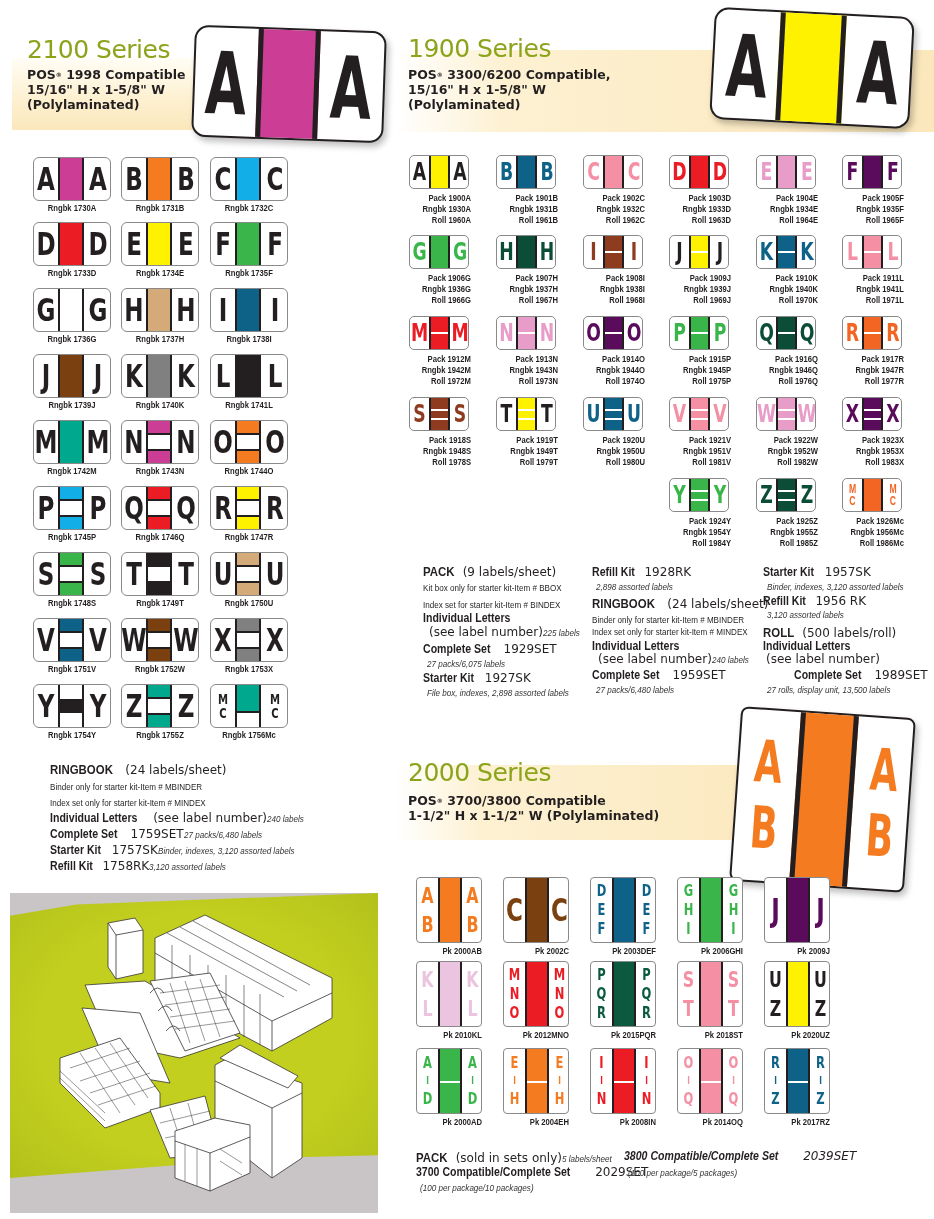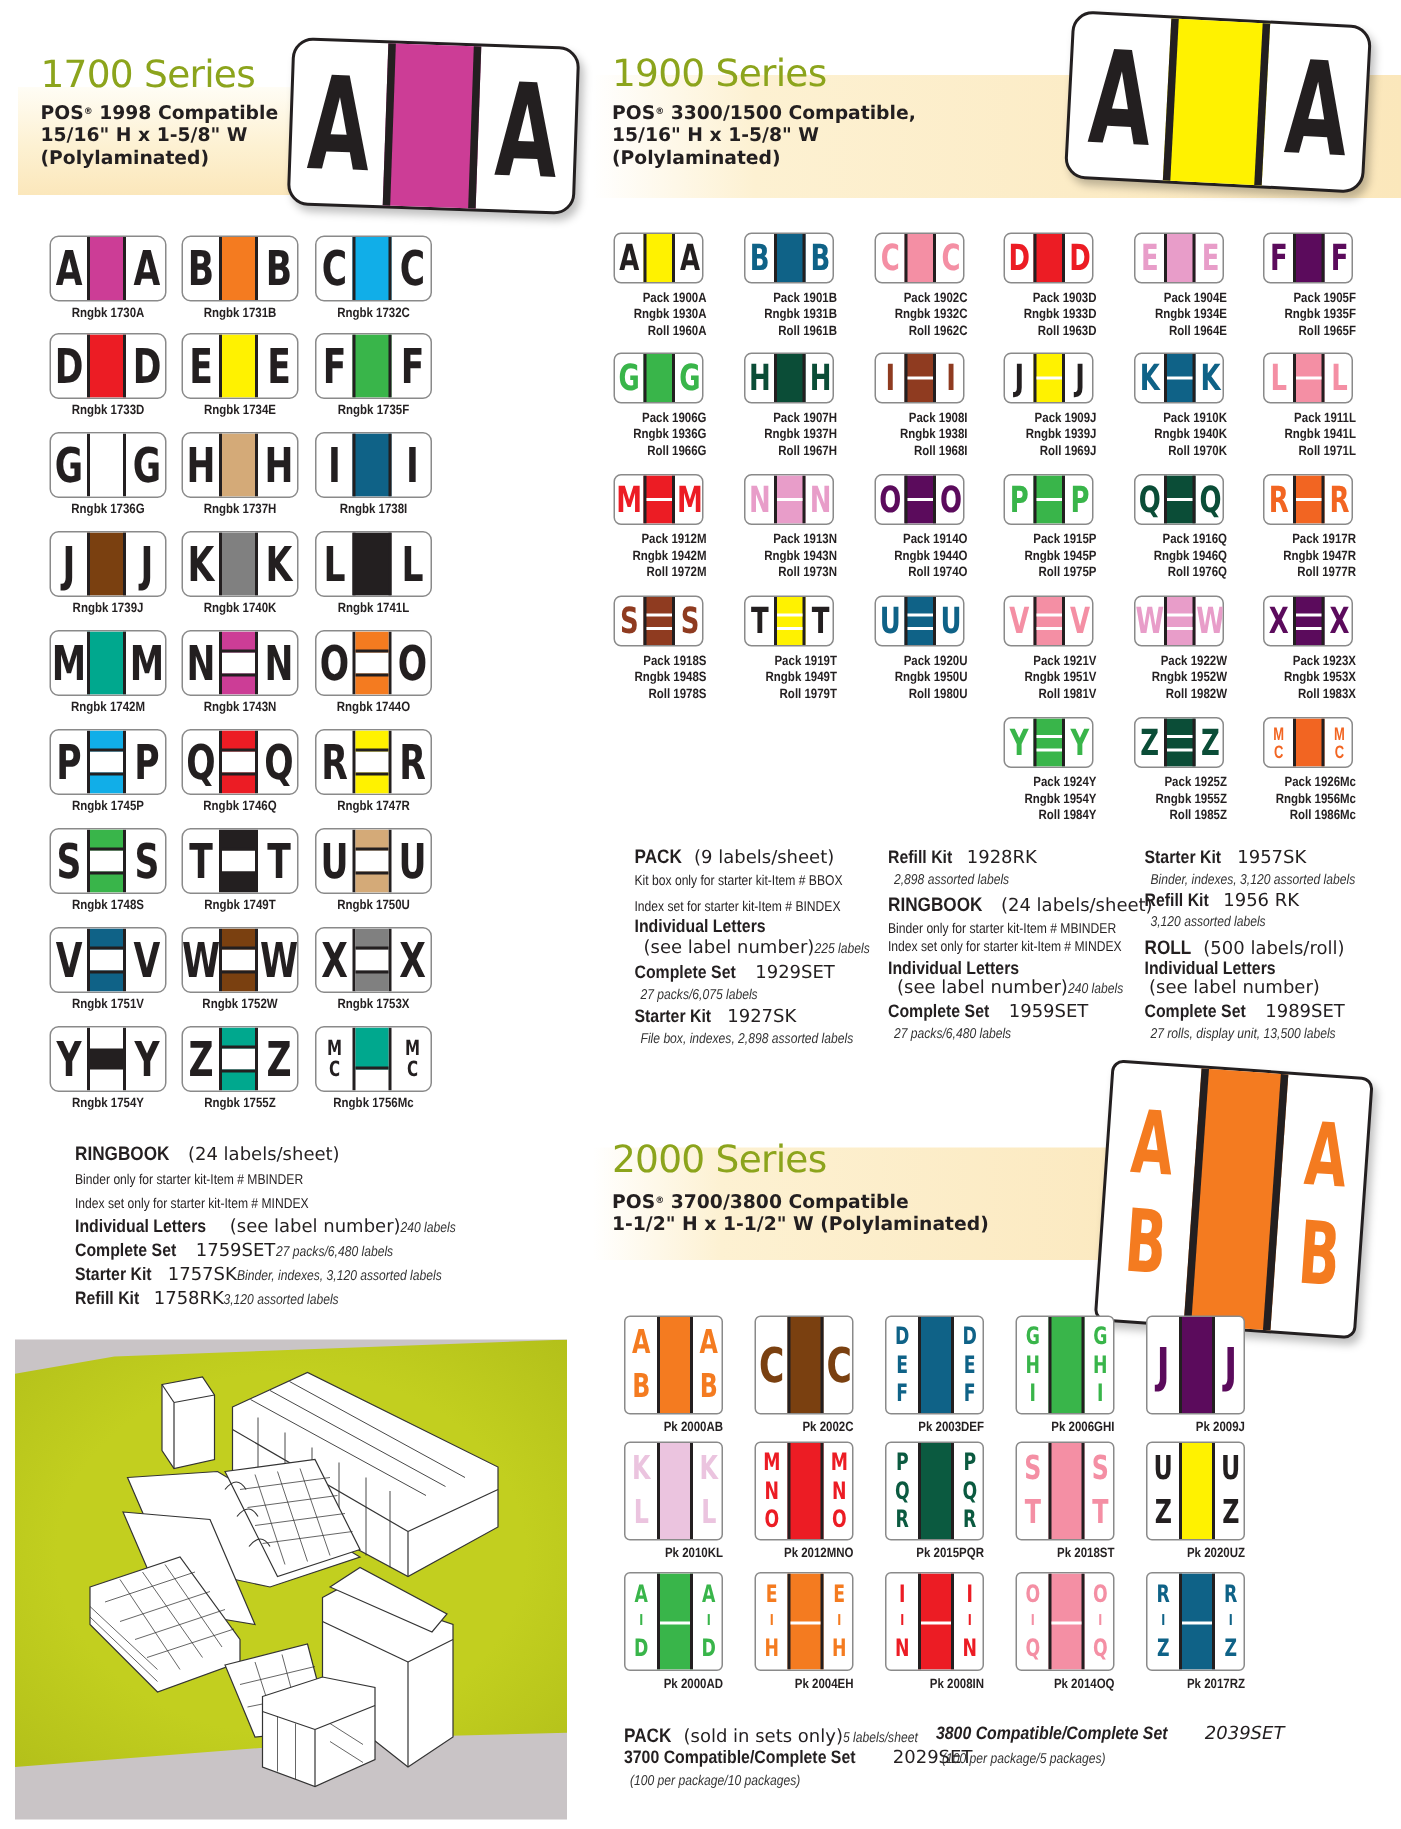--- a/index.html
+++ b/index.html
@@ -31,21 +31,21 @@
   .info .ital { font-style: italic; font-size: 9.5px; transform: scaleX(0.85); transform-origin: left; display: inline-block; color: #333; }
 
   .illus { position: absolute; left: 10px; top: 893px; width: 368px; height: 320px; background: #c9c4c6; }
   .illus .green { position: absolute; left: 0; top: 0; width: 368px; height: 285px; background: radial-gradient(ellipse at center, #c2cf1f 60%, #b3c01a 100%); border-radius: 0 0 0 0; clip-path: polygon(0 8%, 18% 4%, 100% 0, 100% 92%, 70% 93%, 0 100%); }
   .illus svg { position: absolute; left: 0; top: 0; }
 </style>
 </head>
 <body>
 
 <div class="band" style="left:12px; top:58px; width:185px; height:72px;"></div>
-<div class="series-title" style="left:27px; top:35px;">1700 Series</div>
+<div class="series-title" style="left:27px; top:35px;">2100 Series</div>
 <div class="series-sub" style="left:27px; top:67px;">
   <div><span>POS</span><sup>®</sup><span> 1998 Compatible</span></div>
   <div>15/16" H x 1-5/8" W</div>
   <div>(Polylaminated)</div>
 </div>
 <div id="hero1700">
     <div class="big" style="left: 193px; top: 28px; width: 192px; height: 112px; transform: rotate(2deg);">
       <div class="ltr" style="left: 6px; top: 8px; width: 50px; height: 95px; font-size: 86px; color: rgb(35, 31, 32);">A</div>
       <div class="bar" style="left: 62px; top: -2px; width: 62px; height: 116px; background: rgb(204, 61, 150);"></div>
       <div class="ltr" style="left: 128px; top: 8px; width: 56px; height: 95px; font-size: 86px; color: rgb(35, 31, 32);">A</div>
@@ -269,21 +269,21 @@
   <div class="line" style="height:16px;"><span class="small">Index set only for starter kit-Item # MINDEX</span></div>
   <div class="line" style="height:16px;"><span class="hd">Individual Letters</span><span class="reg">  (see label number)</span><span class="ital"> 240 labels</span></div>
   <div class="line" style="height:16px;"><span class="hd">Complete Set</span><span class="reg">  1759SET</span><span class="ital"> 27 packs/6,480 labels</span></div>
   <div class="line" style="height:16px;"><span class="hd">Starter Kit</span><span class="reg">  1757SK</span><span class="ital"> Binder, indexes, 3,120 assorted labels</span></div>
   <div class="line" style="height:16px;"><span class="hd">Refill Kit</span><span class="reg">  1758RK</span><span class="ital"> 3,120 assorted labels</span></div>
 </div>
 
 <div class="band fade-l" style="left:395px; top:50px; width:540px; height:82px;"></div>
 <div class="series-title" style="left:408px; top:34px;">1900 Series</div>
 <div class="series-sub" style="left:408px; top:67px;">
-  <div><span>POS</span><sup>®</sup><span> 3300/1500 Compatible,</span></div>
+  <div><span>POS</span><sup>®</sup><span> 3300/6200 Compatible,</span></div>
   <div>15/16" H x 1-5/8" W</div>
   <div>(Polylaminated)</div>
 </div>
 <div id="hero1900">
     <div class="big" style="left: 712px; top: 12px; width: 200px; height: 112px; transform: rotate(3deg);">
       <div class="ltr" style="left: 6px; top: 8px; width: 54px; height: 95px; font-size: 86px; color: rgb(35, 31, 32);">A</div>
       <div class="bar" style="left: 64px; top: -2px; width: 66px; height: 116px; background: rgb(255, 242, 0);"></div>
       <div class="ltr" style="left: 134px; top: 8px; width: 60px; height: 95px; font-size: 86px; color: rgb(35, 31, 32);">A</div>
     </div>
   </div>
@@ -636,21 +636,21 @@
 </div>
 
 <div class="info" style="left:763px; top:562px;">
   <div class="line" style="height:14px;"><span class="hd">Starter Kit</span><span class="reg">  1957SK</span></div>
   <div class="line" style="height:15px; padding-left:4px;"><span class="ital">Binder, indexes, 3,120 assorted labels</span></div>
   <div class="line" style="height:13px;"><span class="hd">Refill Kit</span><span class="reg">  1956 RK</span></div>
   <div class="line" style="height:19px; padding-left:4px;"><span class="ital">3,120 assorted labels</span></div>
   <div class="line" style="height:13px;"><span class="hd-big">ROLL</span><span class="reg"> (500 labels/roll)</span></div>
   <div class="line" style="height:13px;"><span class="hd">Individual Letters</span></div>
   <div class="line" style="height:16px; padding-left:3px;"><span class="reg">(see label number)</span></div>
-  <div class="line" style="height:14px;"><span class="hd">Complete Set</span><span class="reg">  1989SET</span></div>
+  <div class="line" style="height:14px;text-align:right;"><span class="hd">Complete Set</span><span class="reg">  1989SET</span></div>
   <div class="line" style="height:14px; padding-left:4px;"><span class="ital">27 rolls, display unit, 13,500 labels</span></div>
 </div>
 
 <div class="band fade-l" style="left:395px; top:765px; width:430px; height:75px;"></div>
 <div class="series-title" style="left:408px; top:758px;">2000 Series</div>
 <div class="series-sub" style="left:408px; top:793px;">
   <div><span>POS</span><sup>®</sup><span> 3700/3800 Compatible</span></div>
   <div>1-1/2" H x 1-1/2" W (Polylaminated)</div>
 </div>
 <div id="hero2000">

